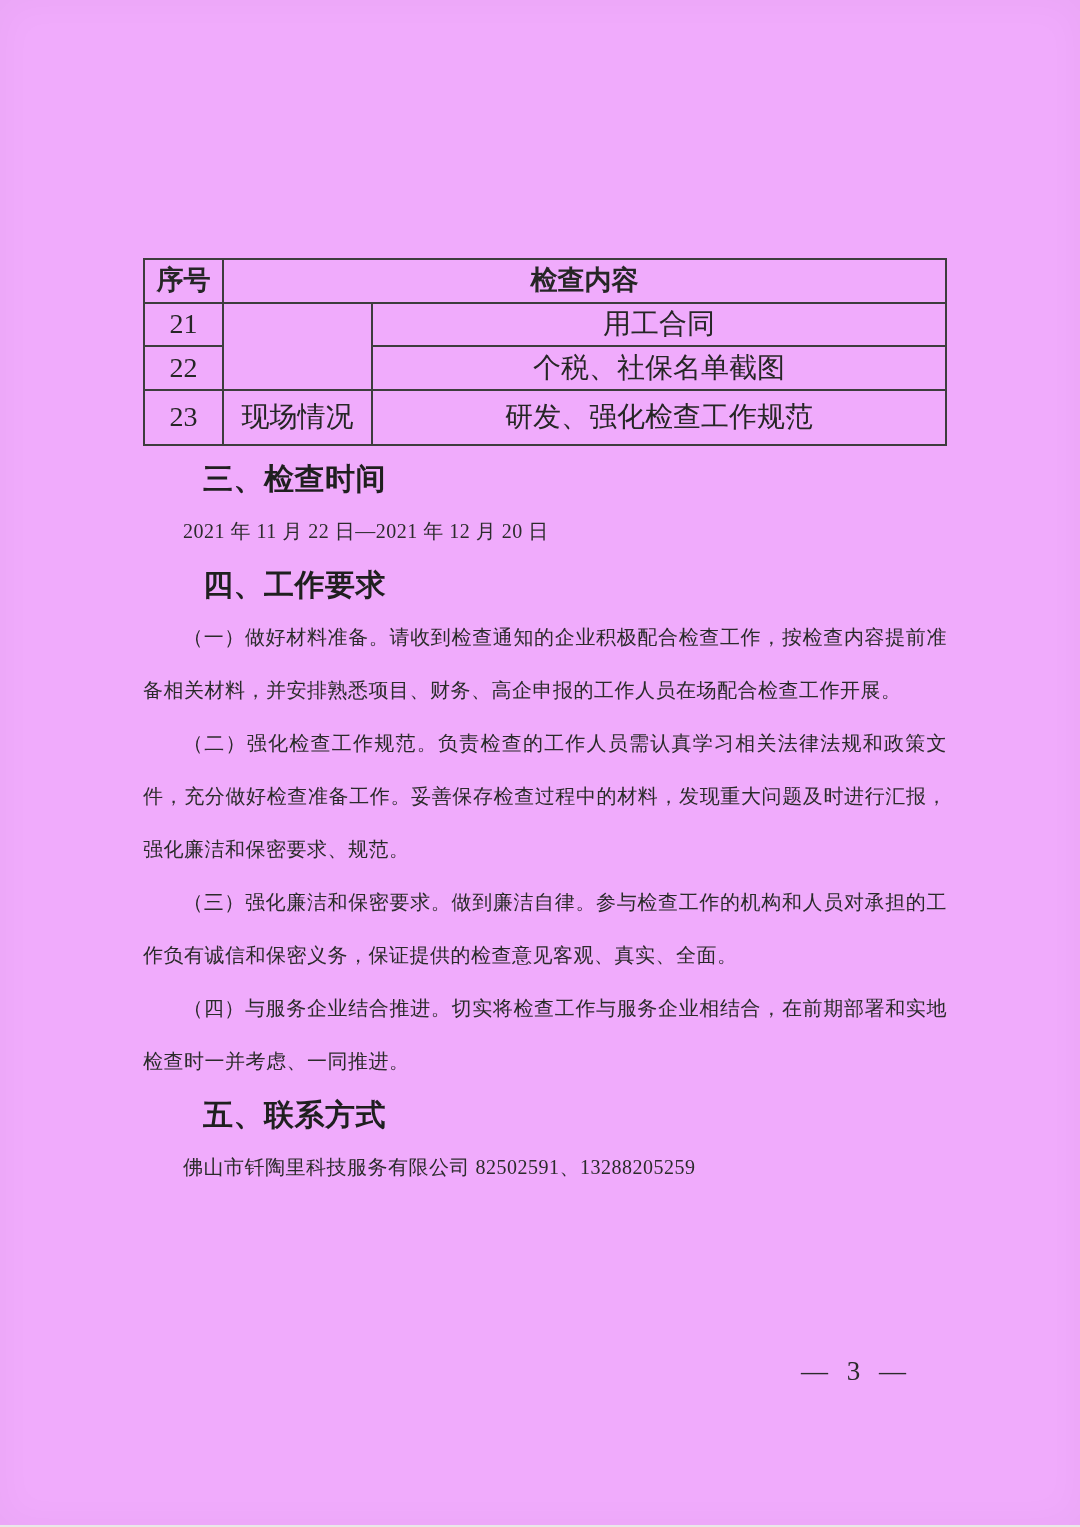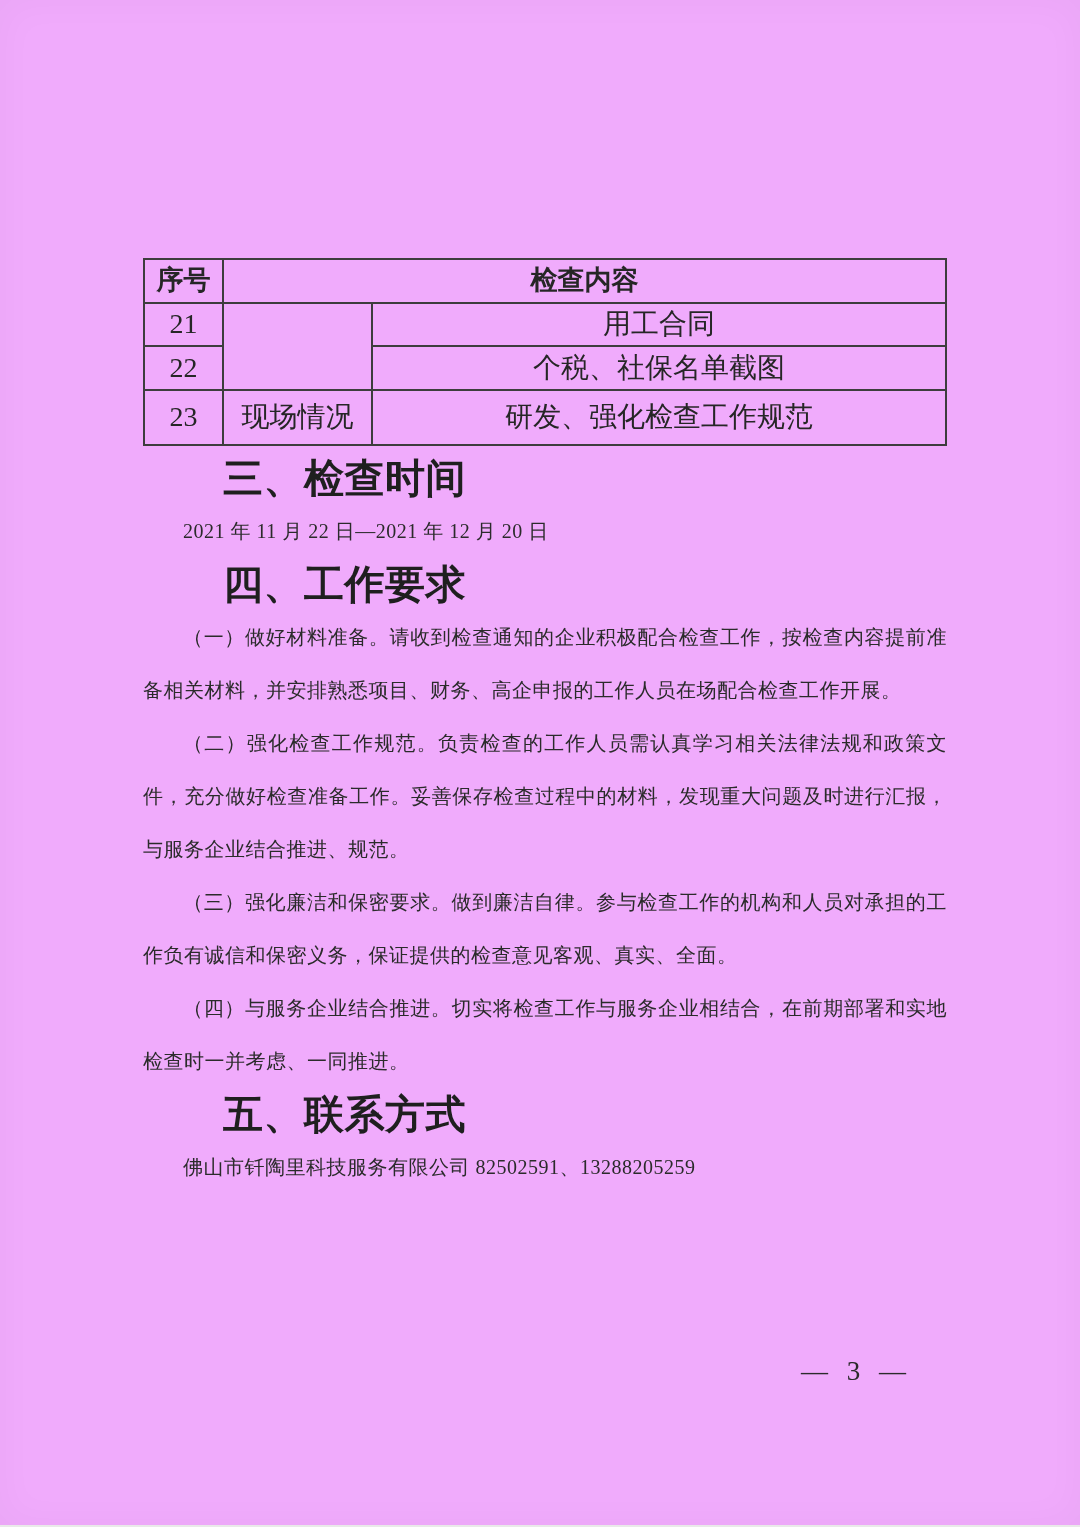--- a/index.html
+++ b/index.html
@@ -65,21 +65,21 @@
     margin: 0;
     text-indent: 2em;
     font-size: 20px;
     line-height: 53px;
     text-align: justify;
     letter-spacing: 0.5px;
   }
   .body-text h2 {
     font-family: Liberation Serif, serif;
     font-weight: bold;
-    font-size: 40px;
+    font-size: 30px;
     color: #1f1f1f;
   }
   .sect-gap { margin-top: 2px; }
 
   
   .page-number {
     position: absolute;
     right: 168px;
     top: 1356px;
     font-size: 27px;
@@ -120,21 +120,21 @@
       </tr>
     </tbody>
   </table>
 
   <div class="body-text">
     <h2>三、检查时间</h2>
     <p>2021 年 11 月 22 日—2021 年 12 月 20 日</p>
 
     <h2 class="sect-gap">四、工作要求</h2>
     <p>（一）做好材料准备。请收到检查通知的企业积极配合检查工作，按检查内容提前准备相关材料，并安排熟悉项目、财务、高企申报的工作人员在场配合检查工作开展。</p>
-    <p>（二）强化检查工作规范。负责检查的工作人员需认真学习相关法律法规和政策文件，充分做好检查准备工作。妥善保存检查过程中的材料，发现重大问题及时进行汇报，与服务企业结合推进、规范。</p>
+    <p>（二）强化检查工作规范。负责检查的工作人员需认真学习相关法律法规和政策文件，充分做好检查准备工作。妥善保存检查过程中的材料，发现重大问题及时进行汇报，强化廉洁和保密要求、规范。</p>
     <p>（三）强化廉洁和保密要求。做到廉洁自律。参与检查工作的机构和人员对承担的工作负有诚信和保密义务，保证提供的检查意见客观、真实、全面。</p>
     <p>（四）与服务企业结合推进。切实将检查工作与服务企业相结合，在前期部署和实地检查时一并考虑、一同推进。</p>
 
     <h2 class="sect-gap">五、联系方式</h2>
     <p>佛山市钎陶里科技服务有限公司  82502591、13288205259</p>
   </div>
 
   <div class="page-number">— 3 —</div>
 
 </div>

